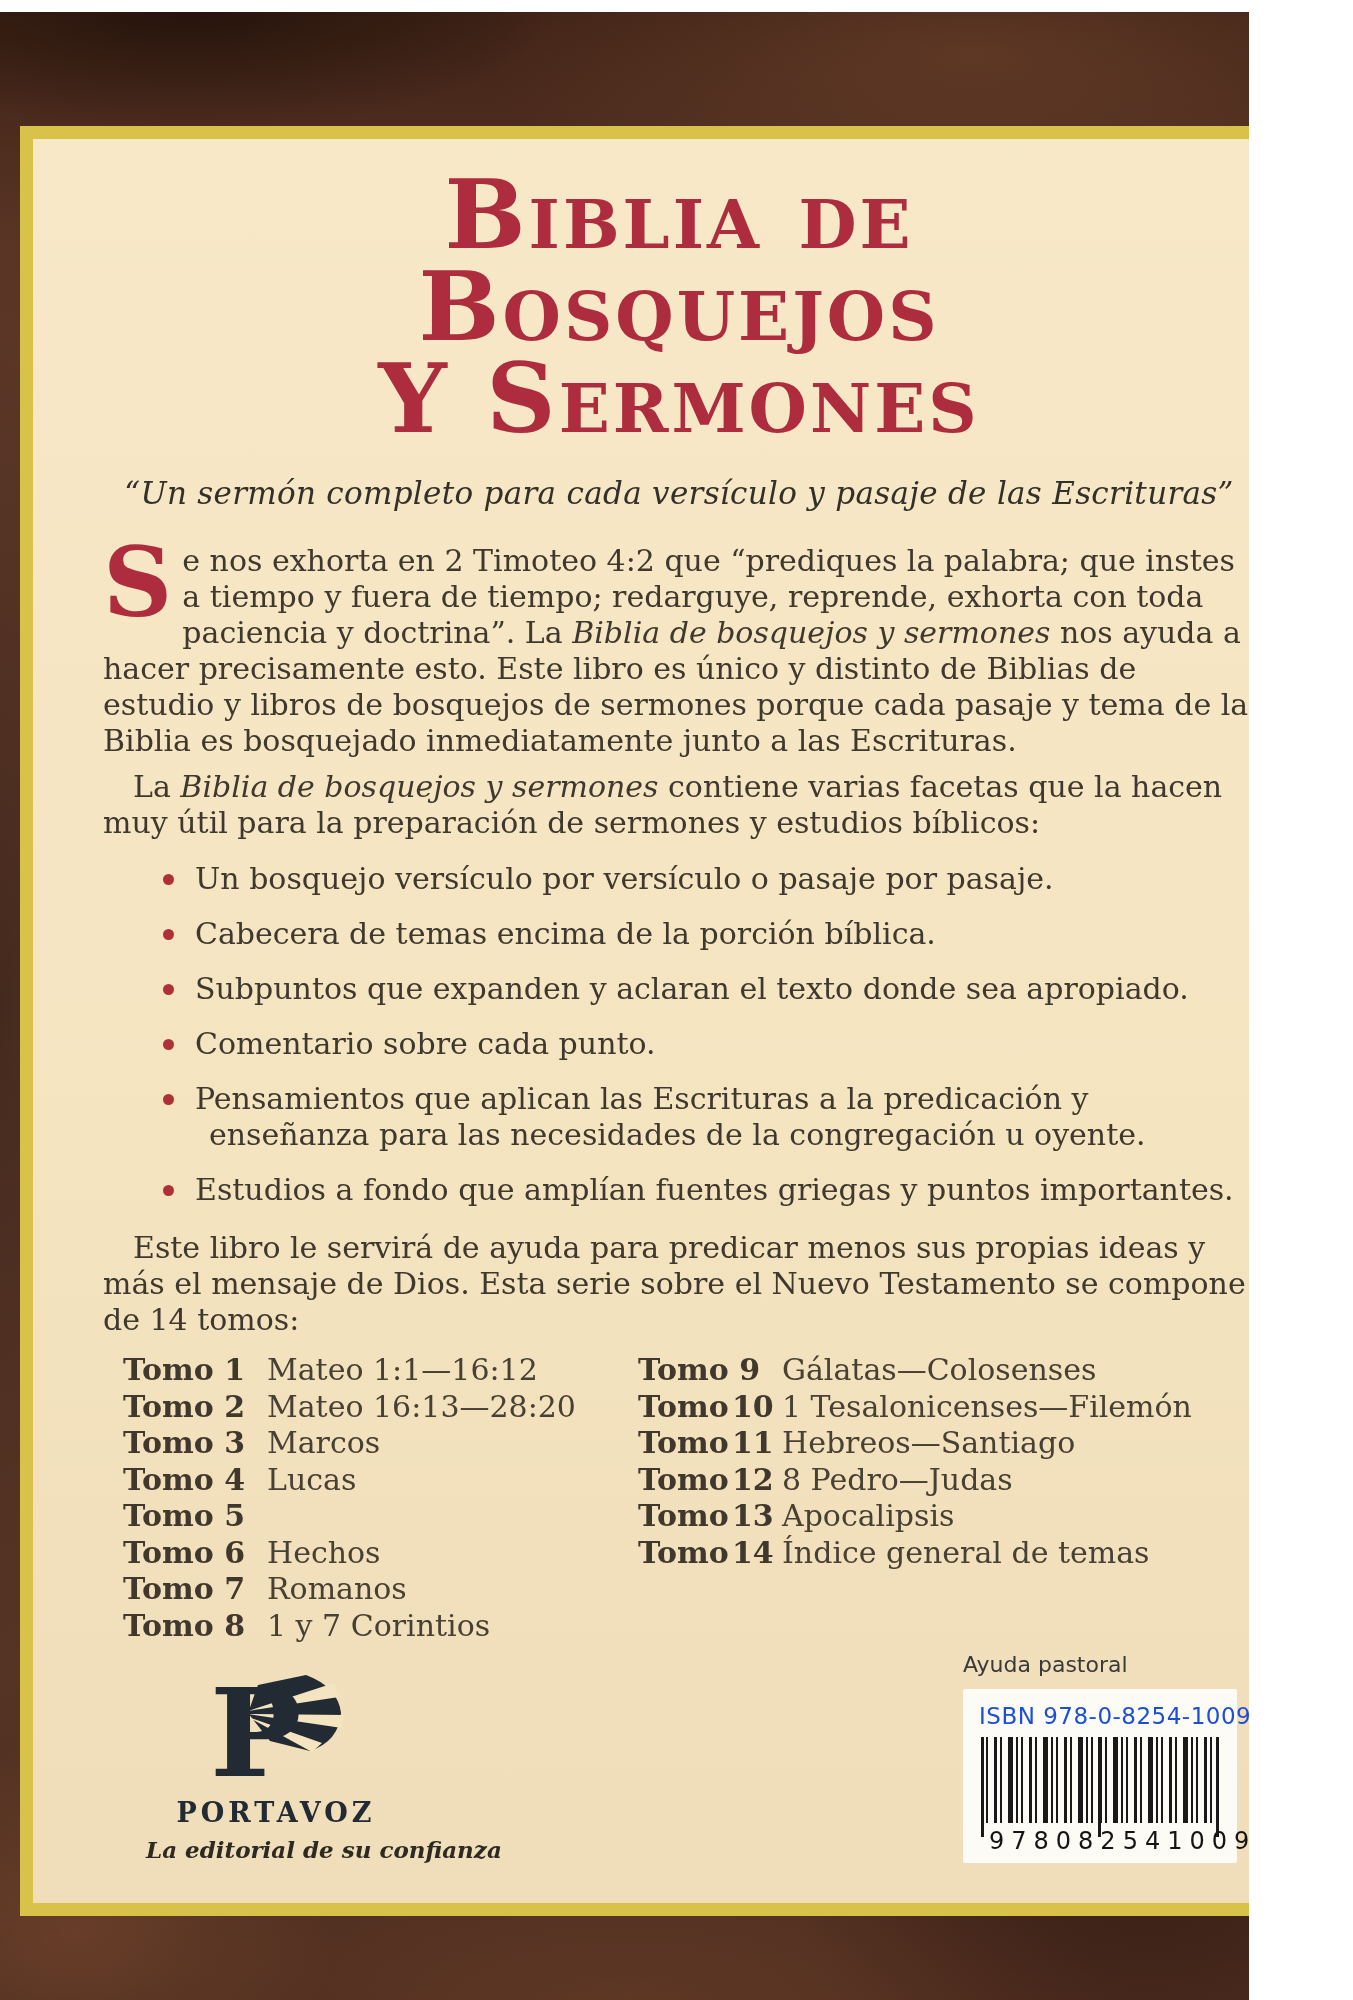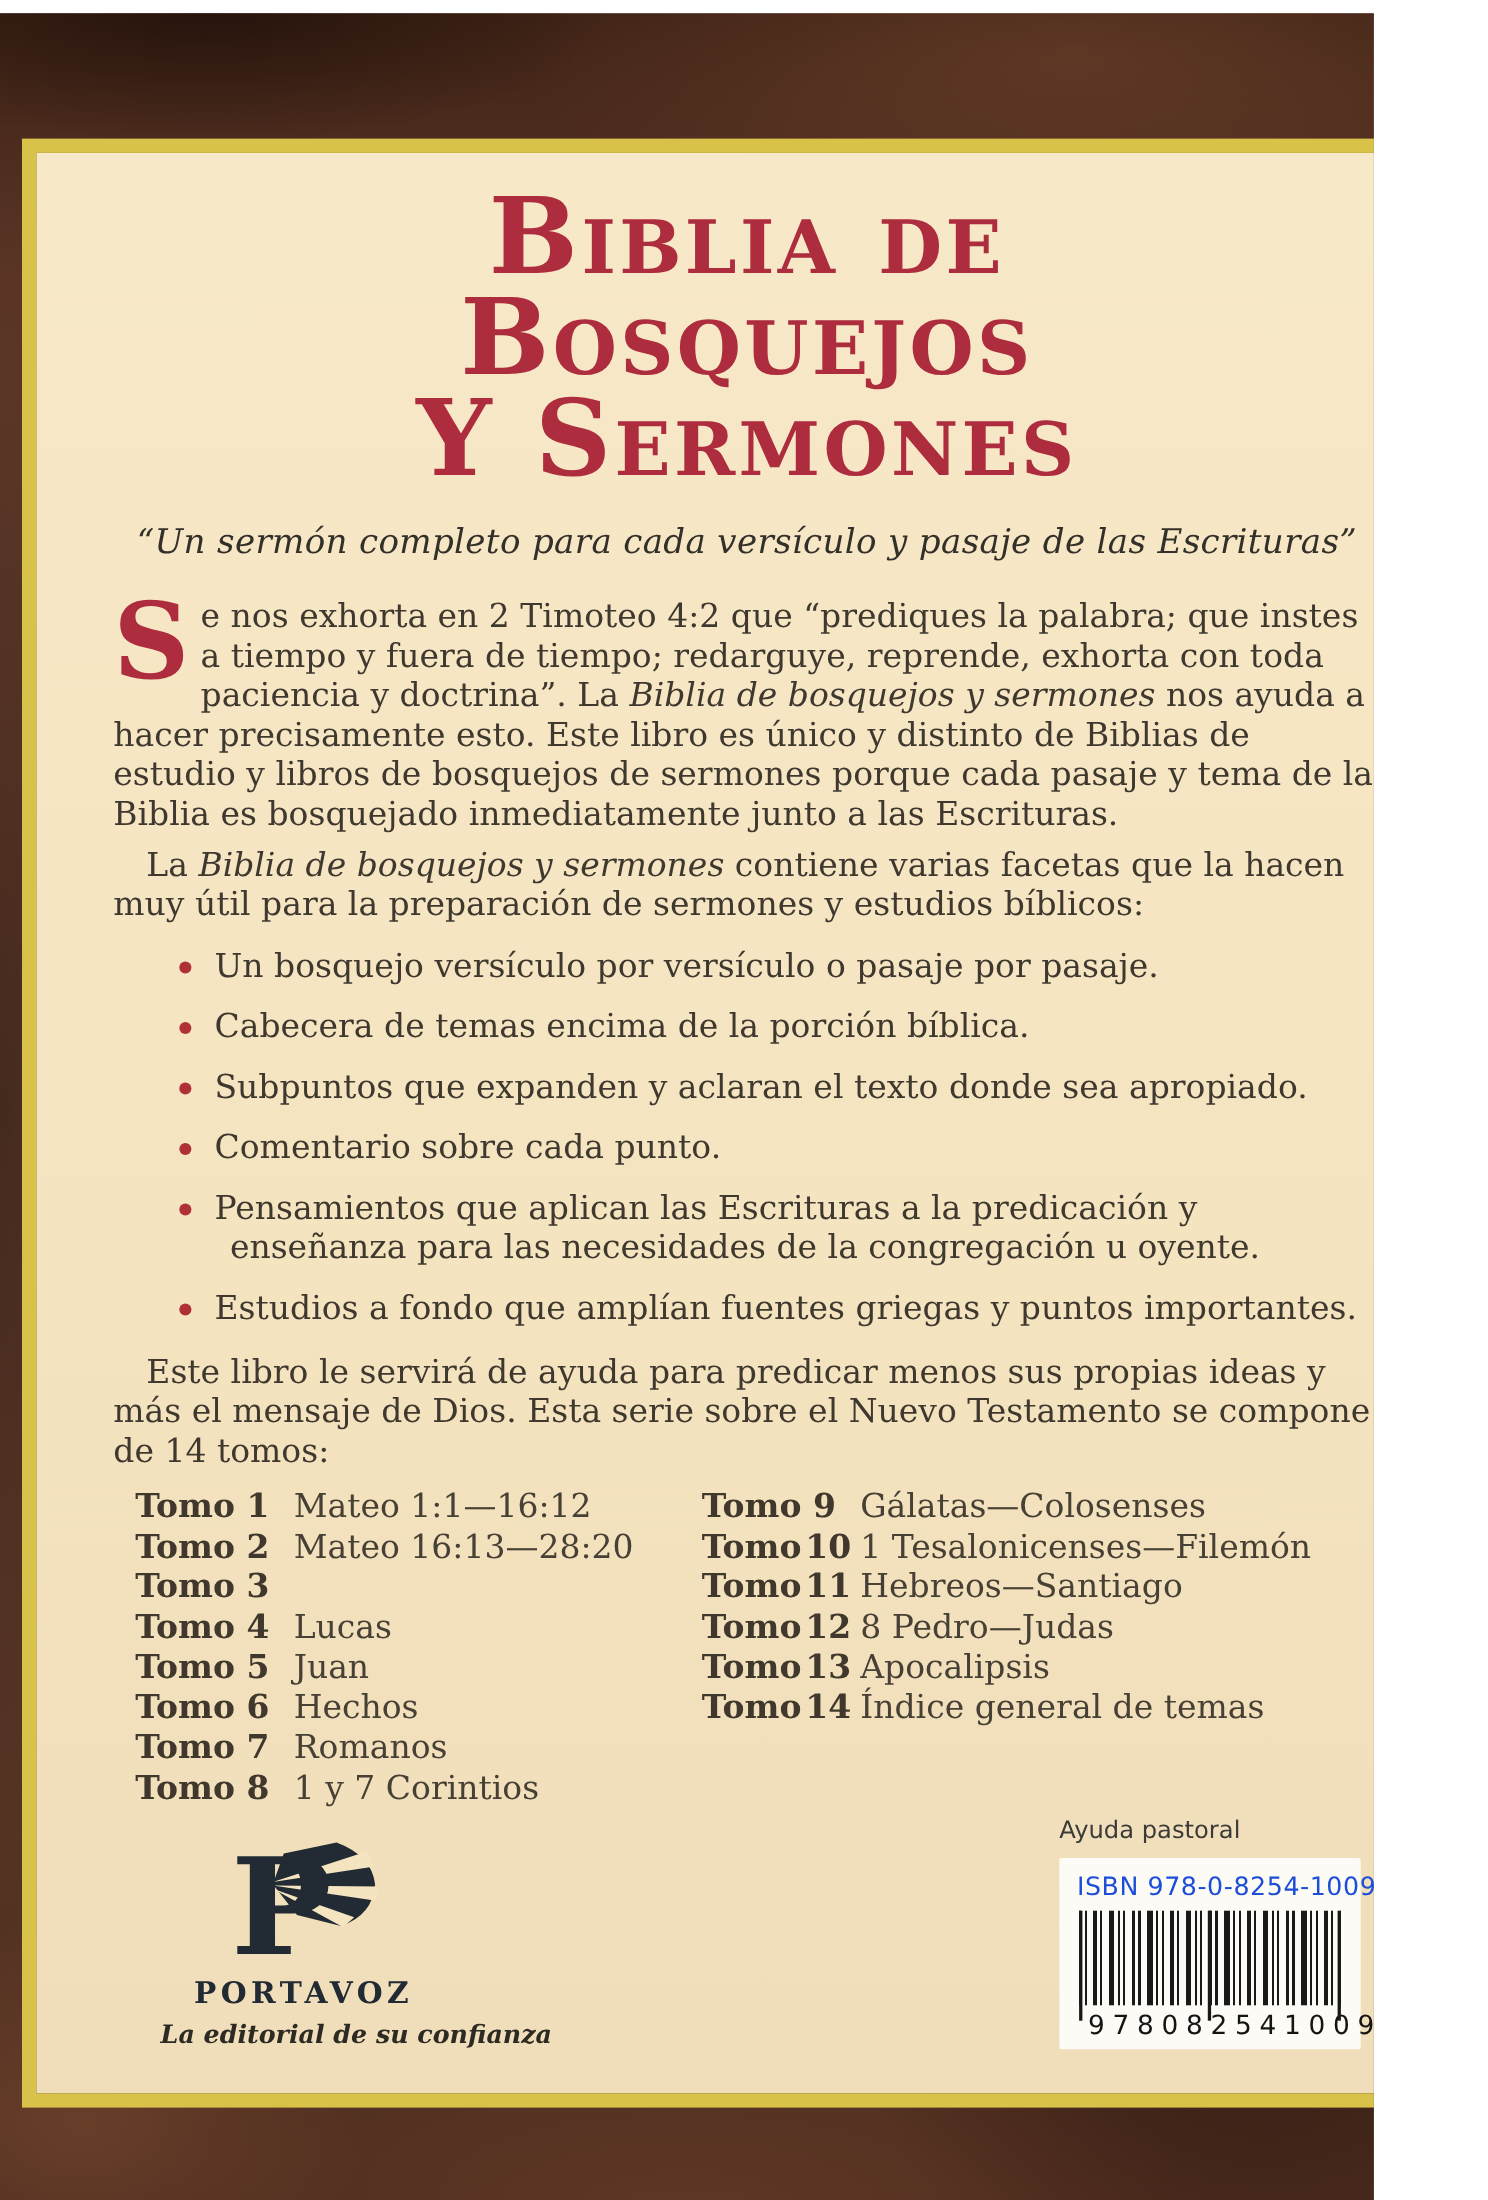--- a/index.html
+++ b/index.html
@@ -135,30 +135,30 @@
           <span class="t-book">Mateo 1:1—16:12</span>
         </div>
           <div class="tomo-row">
           <span class="t-label">Tomo</span>
           <span class="t-num">2</span>
           <span class="t-book">Mateo 16:13—28:20</span>
         </div>
           <div class="tomo-row">
           <span class="t-label">Tomo</span>
           <span class="t-num">3</span>
+          <span class="t-book">Marcos</span>
         </div>
           <div class="tomo-row">
           <span class="t-label">Tomo</span>
           <span class="t-num">4</span>
           <span class="t-book">Lucas</span>
         </div>
           <div class="tomo-row">
           <span class="t-label">Tomo</span>
           <span class="t-num">5</span>
-          <span class="t-book">Juan</span>
         </div>
           <div class="tomo-row">
           <span class="t-label">Tomo</span>
           <span class="t-num">6</span>
           <span class="t-book">Hechos</span>
         </div>
           <div class="tomo-row">
           <span class="t-label">Tomo</span>
           <span class="t-num">7</span>
           <span class="t-book">Romanos</span>

